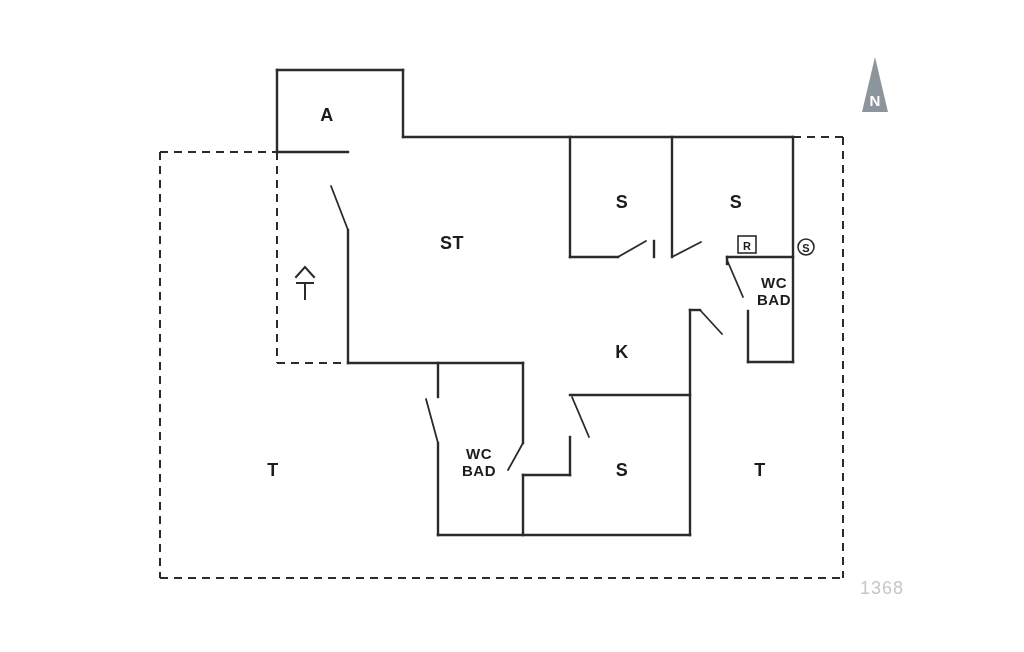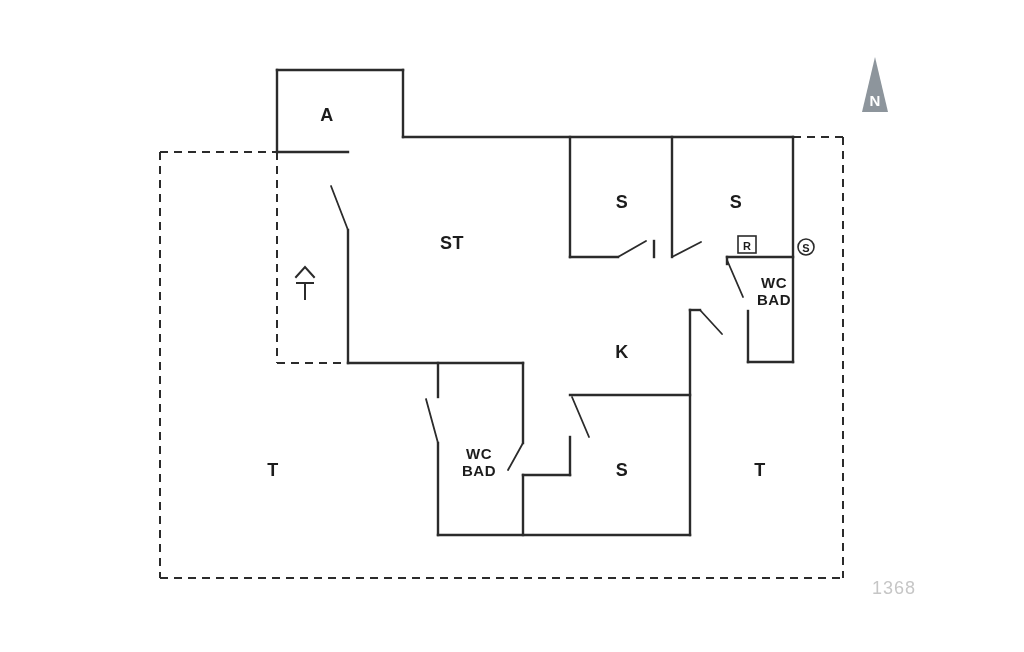--- a/index.html
+++ b/index.html
@@ -36,21 +36,20 @@
     font-family:"Liberation Sans",sans-serif;
     font-size:15px;font-weight:700;
     text-anchor:middle;dominant-baseline:central;
   }
   .plan-number{
     position:absolute;
     left:860px;top:578px;
     color:var(--plannum,#c6c6c6);
     font-size:18px;font-weight:400;
     letter-spacing:1px;
-    margin-left:12px;
   }
 </style>
 </head>
 <body>
 
 <div class="stage">
   <svg id="plan-svg" width="1024" height="652" viewBox="0 0 1024 652">
     <g id="g-dashed">
         <line x1="160" y1="152" x2="277" y2="152" class="dash"></line>
         <line x1="160" y1="152" x2="160" y2="578" class="dash"></line>

